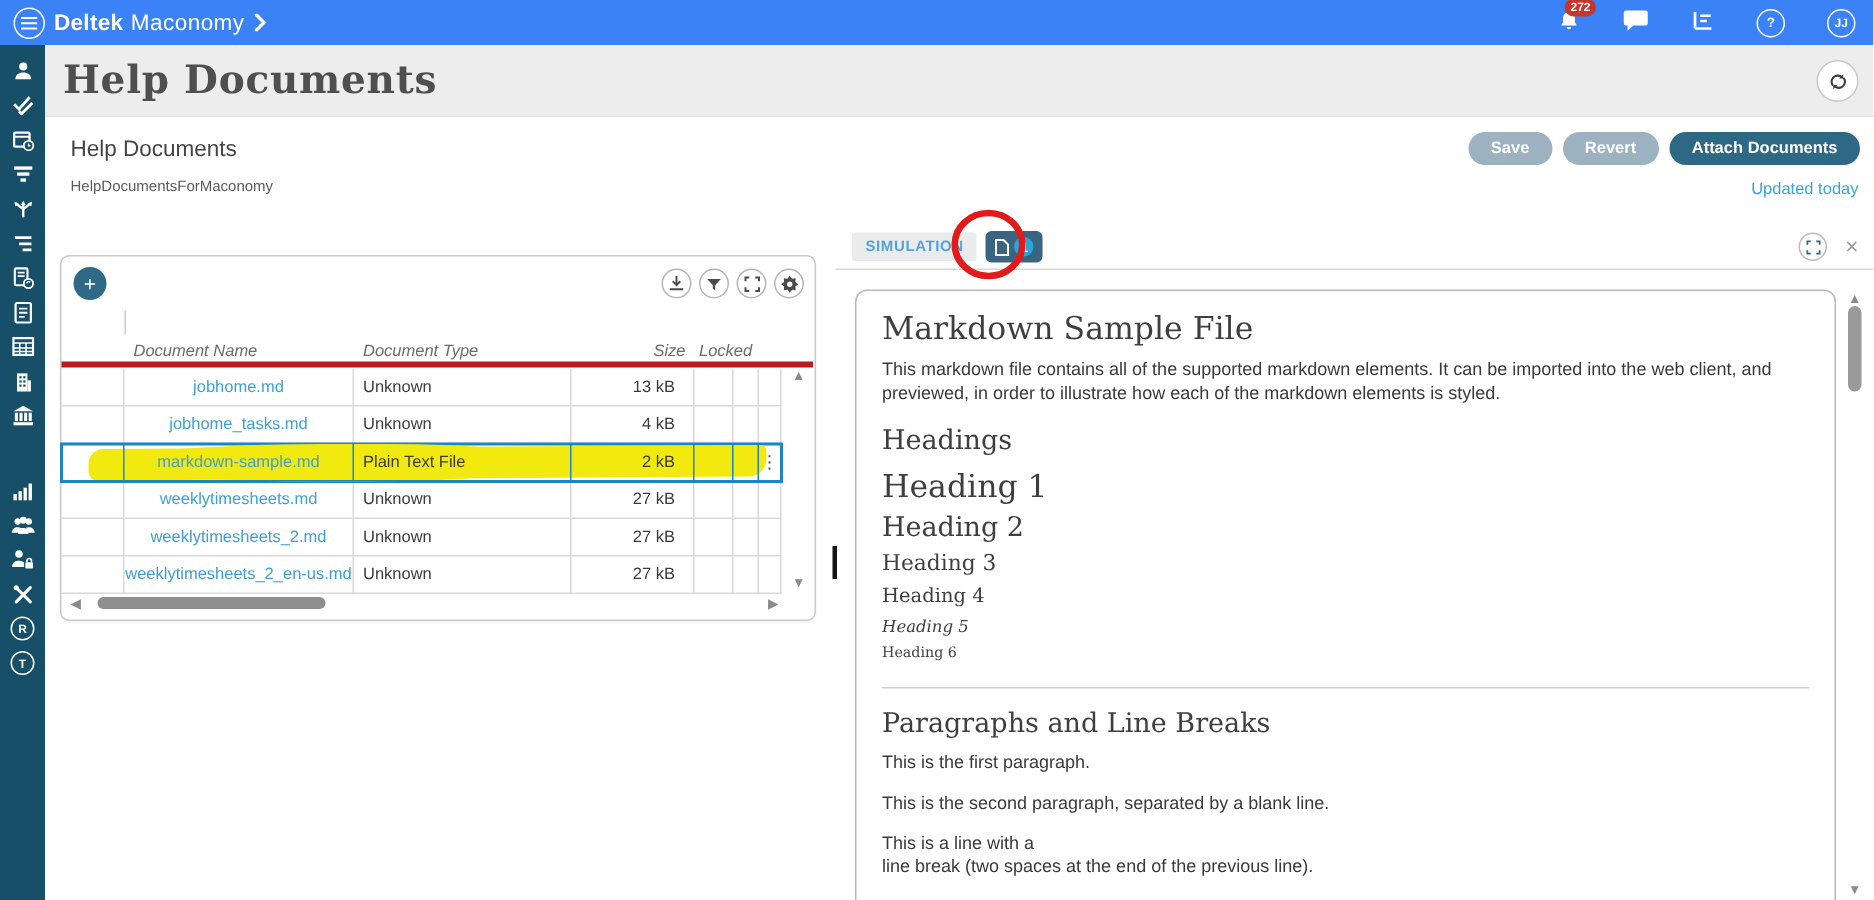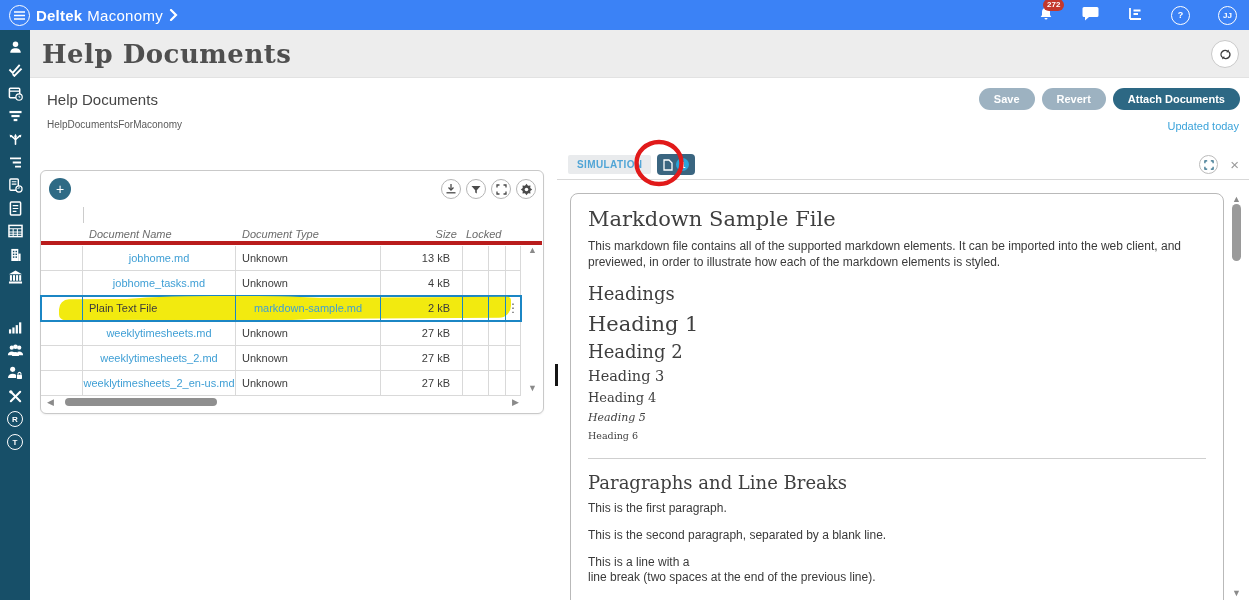--- a/index.html
+++ b/index.html
@@ -403,22 +403,22 @@
         <div class="cell c-type">Unknown</div>
         <div class="cell c-size">4 kB</div>
         <div class="cell"></div>
         <div class="cell"></div>
           <div class="cell"></div>
       </div>
       <div class="trow selected">
         <div class="marker2"></div>
         <div class="marker"></div>
         <div class="cell"></div>
+        <div class="cell c-name">markdown-sample.md</div>
         <div class="cell c-type">Plain Text File</div>
-        <div class="cell c-name">markdown-sample.md</div>
         <div class="cell c-size">2 kB</div>
         <div class="cell"></div>
         <div class="cell"></div>
         <div class="cell c-menu">⋮</div>
       </div>
       <div class="trow">
         <div class="cell"></div>
         <div class="cell c-name">weeklytimesheets.md</div>
         <div class="cell c-type">Unknown</div>
         <div class="cell c-size">27 kB</div>

